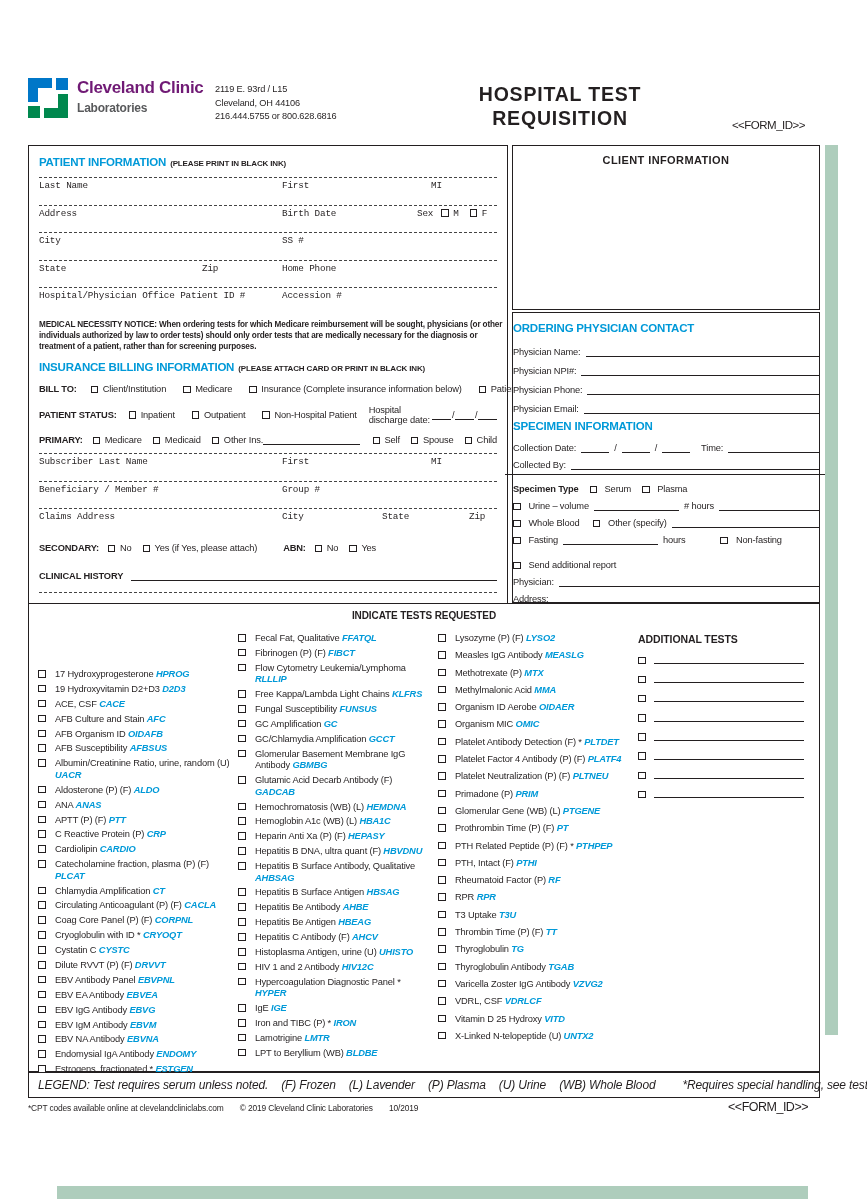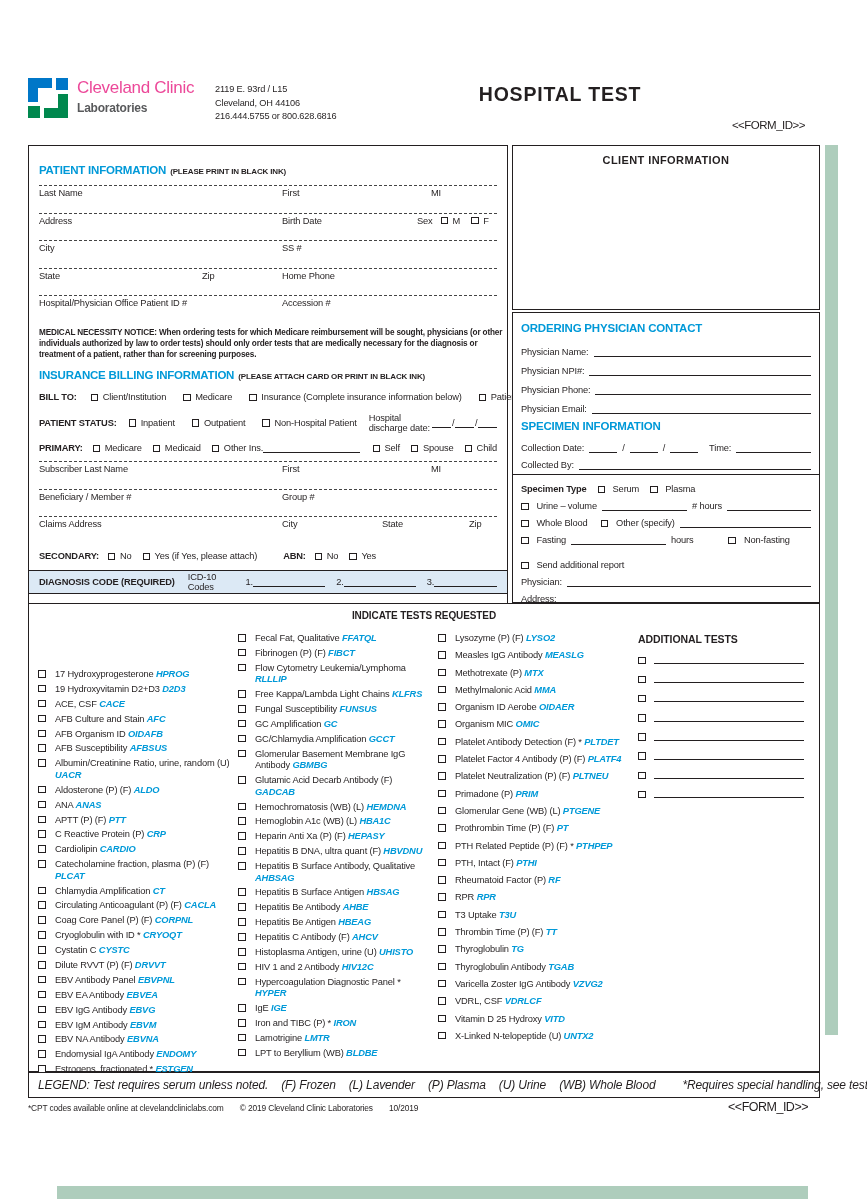--- a/index.html
+++ b/index.html
@@ -6,43 +6,43 @@
   body { background:#fff; font-family:"Liberation Sans", sans-serif; color:#231f20; }
   .page { position:relative; width:867px; height:1200px; background:#fff; overflow:hidden; letter-spacing:-0.15px; }
 
   
   .logo { position:absolute; left:28px; top:78px; display:flex; gap:9px; }
   .logo-mark { position:relative; width:40px; height:40px; flex:0 0 auto; }
   .lm-blue-l { position:absolute; left:0; top:0; width:24px; height:24px; border-top:10px solid #0077c8; border-left:10px solid #0077c8; }
   .lm-blue-sq { position:absolute; left:28px; top:0; width:12px; height:12px; background:#0077c8; }
   .lm-green-l { position:absolute; left:16px; top:16px; width:24px; height:24px; border-bottom:10px solid #00884e; border-right:10px solid #00884e; }
   .lm-green-sq { position:absolute; left:0; top:28px; width:12px; height:12px; background:#00884e; }
-  .brand-name { font-size:17px; font-weight:normal; color:#ec4899; letter-spacing:-0.3px; }
+  .brand-name { font-size:17px; font-weight:bold; color:#701a75; letter-spacing:-0.3px; }
   .brand-sub { font-size:12px; font-weight:bold; color:#58595b; margin-top:3px; letter-spacing:-0.2px; }
   .addr { position:absolute; left:215px; top:83px; font-size:9.2px; line-height:13.5px; }
   .title { position:absolute; left:425px; top:82px; width:270px; text-align:center; font-size:19.5px; font-weight:bold; letter-spacing:0.8px; line-height:24px; }
   .formid-top { position:absolute; left:640px; top:119px; width:165px; text-align:right; font-size:11.5px; letter-spacing:-0.5px; }
   .formid-bottom { position:absolute; left:600px; top:1100px; width:208px; text-align:right; font-size:12.5px; letter-spacing:-0.5px; }
 
   
   .bx { position:absolute; border:1.3px solid #231f20; background:#fff; }
-  .box-left   { left:28px;  top:145px; width:480px; height:478px; padding:12px 10px; }
+  .box-left   { left:28px;  top:145px; width:480px; height:478px; padding:4px 10px; }
   .box-client { left:512px; top:145px; width:308px; height:165px; padding:6px 8px; }
-  .box-right2 { left:512px; top:312px; width:308px; height:291px; padding:5px 8px; }
+  .box-right2 { left:512px; top:312px; width:308px; height:291px; padding:5px 0; }
   .box-tests  { left:28px;  top:603px; width:792px; height:469px; }
   .box-legend { left:28px;  top:1072px; width:792px; height:26px; display:flex; align-items:center; padding:0 9px; }
   .green-v { position:absolute; left:825px; top:145px; width:13px; height:890px; background:#aecdbc; }
   .green-h { position:absolute; left:57px; top:1186px; width:751px; height:13px; background:#aecdbc; }
 
   .bluehead { color:#0099d8; font-size:11.5px; font-weight:bold; letter-spacing:-0.2px; display:inline-block; }
   .note { font-size:8px; font-weight:bold; margin-left:4px; }
 
   
   .frow { position:relative; height:27.5px; border-top:1px dashed #444; }
-  .frow .fl { position:absolute; top:2px; font-size:9.3px; white-space:nowrap; }
+  .frow .fl { position:absolute; top:2px; font-size:9.3px; white-space:nowrap;font-family:Liberation Mono, monospace; }
   .headrow { height:27px; padding-top:2px; }
 
   .cb { display:inline-block; width:7.5px; height:7.5px; border:1px solid #231f20; background:#fff; flex:0 0 auto; }
   .opt { display:inline-flex; align-items:center; gap:4.5px; white-space:nowrap; }
   .opts { display:inline-flex; align-items:center; gap:17px; }
   .opts-tight { gap:11px; }
 
   .notice { font-size:8.2px; font-weight:600; line-height:11px; margin-top:4px; width:468px; }
   .insrow { display:flex; align-items:center; height:25.5px; font-size:9.3px; }
   .blbl { font-weight:bold; font-size:9.3px; white-space:nowrap; }
@@ -103,20 +103,21 @@
   </div>
   <div class="addr">
   <div>2119 E. 93rd / L15</div>
 
   <div>Cleveland, OH 44106</div>
 
   <div>216.444.5755 or 800.628.6816</div>
 </div>
   <div class="title">
     <div>HOSPITAL TEST</div>
+    <div>REQUISITION</div>
   </div>
   <div class="formid-top">&lt;&lt;FORM_ID&gt;&gt;</div>
 
   <div class="bx box-left">
     <div class="headrow">
       <span class="bluehead">PATIENT INFORMATION</span><span class="note">(PLEASE PRINT IN BLACK INK)</span>
     </div>
     <div class="frow">
       <span class="fl" style="left:0">Last Name</span>
       <span class="fl" style="left:243px">First</span>
@@ -276,30 +277,20 @@
   <span class="opt">
             <span class="cb"></span>
             <span>No</span>
           </span>
 
   <span class="opt">
             <span class="cb"></span>
             <span>Yes</span>
           </span>
 </span>
-    </div>
-    <div class="diag">
-      <span class="blbl">DIAGNOSIS CODE (REQUIRED)</span>
-      <span style="margin-left:13px">ICD-10 Codes</span>
-      <span style="margin-left:13px">1.</span>
-        <span class="fill w92"></span>
-      <span style="margin-left:11px">2.</span>
-        <span class="fill w92"></span>
-      <span style="margin-left:11px">3.</span>
-        <span class="fill w80"></span>
     </div>
     <div class="clin">
       <span class="blbl">CLINICAL HISTORY</span>
       <span class="fill flex1" style="margin-left:8px"></span>
     </div>
     <div class="clin2"></div>
   </div>
 
   <div class="bx box-client">
     <div class="client-head">CLIENT INFORMATION</div>

